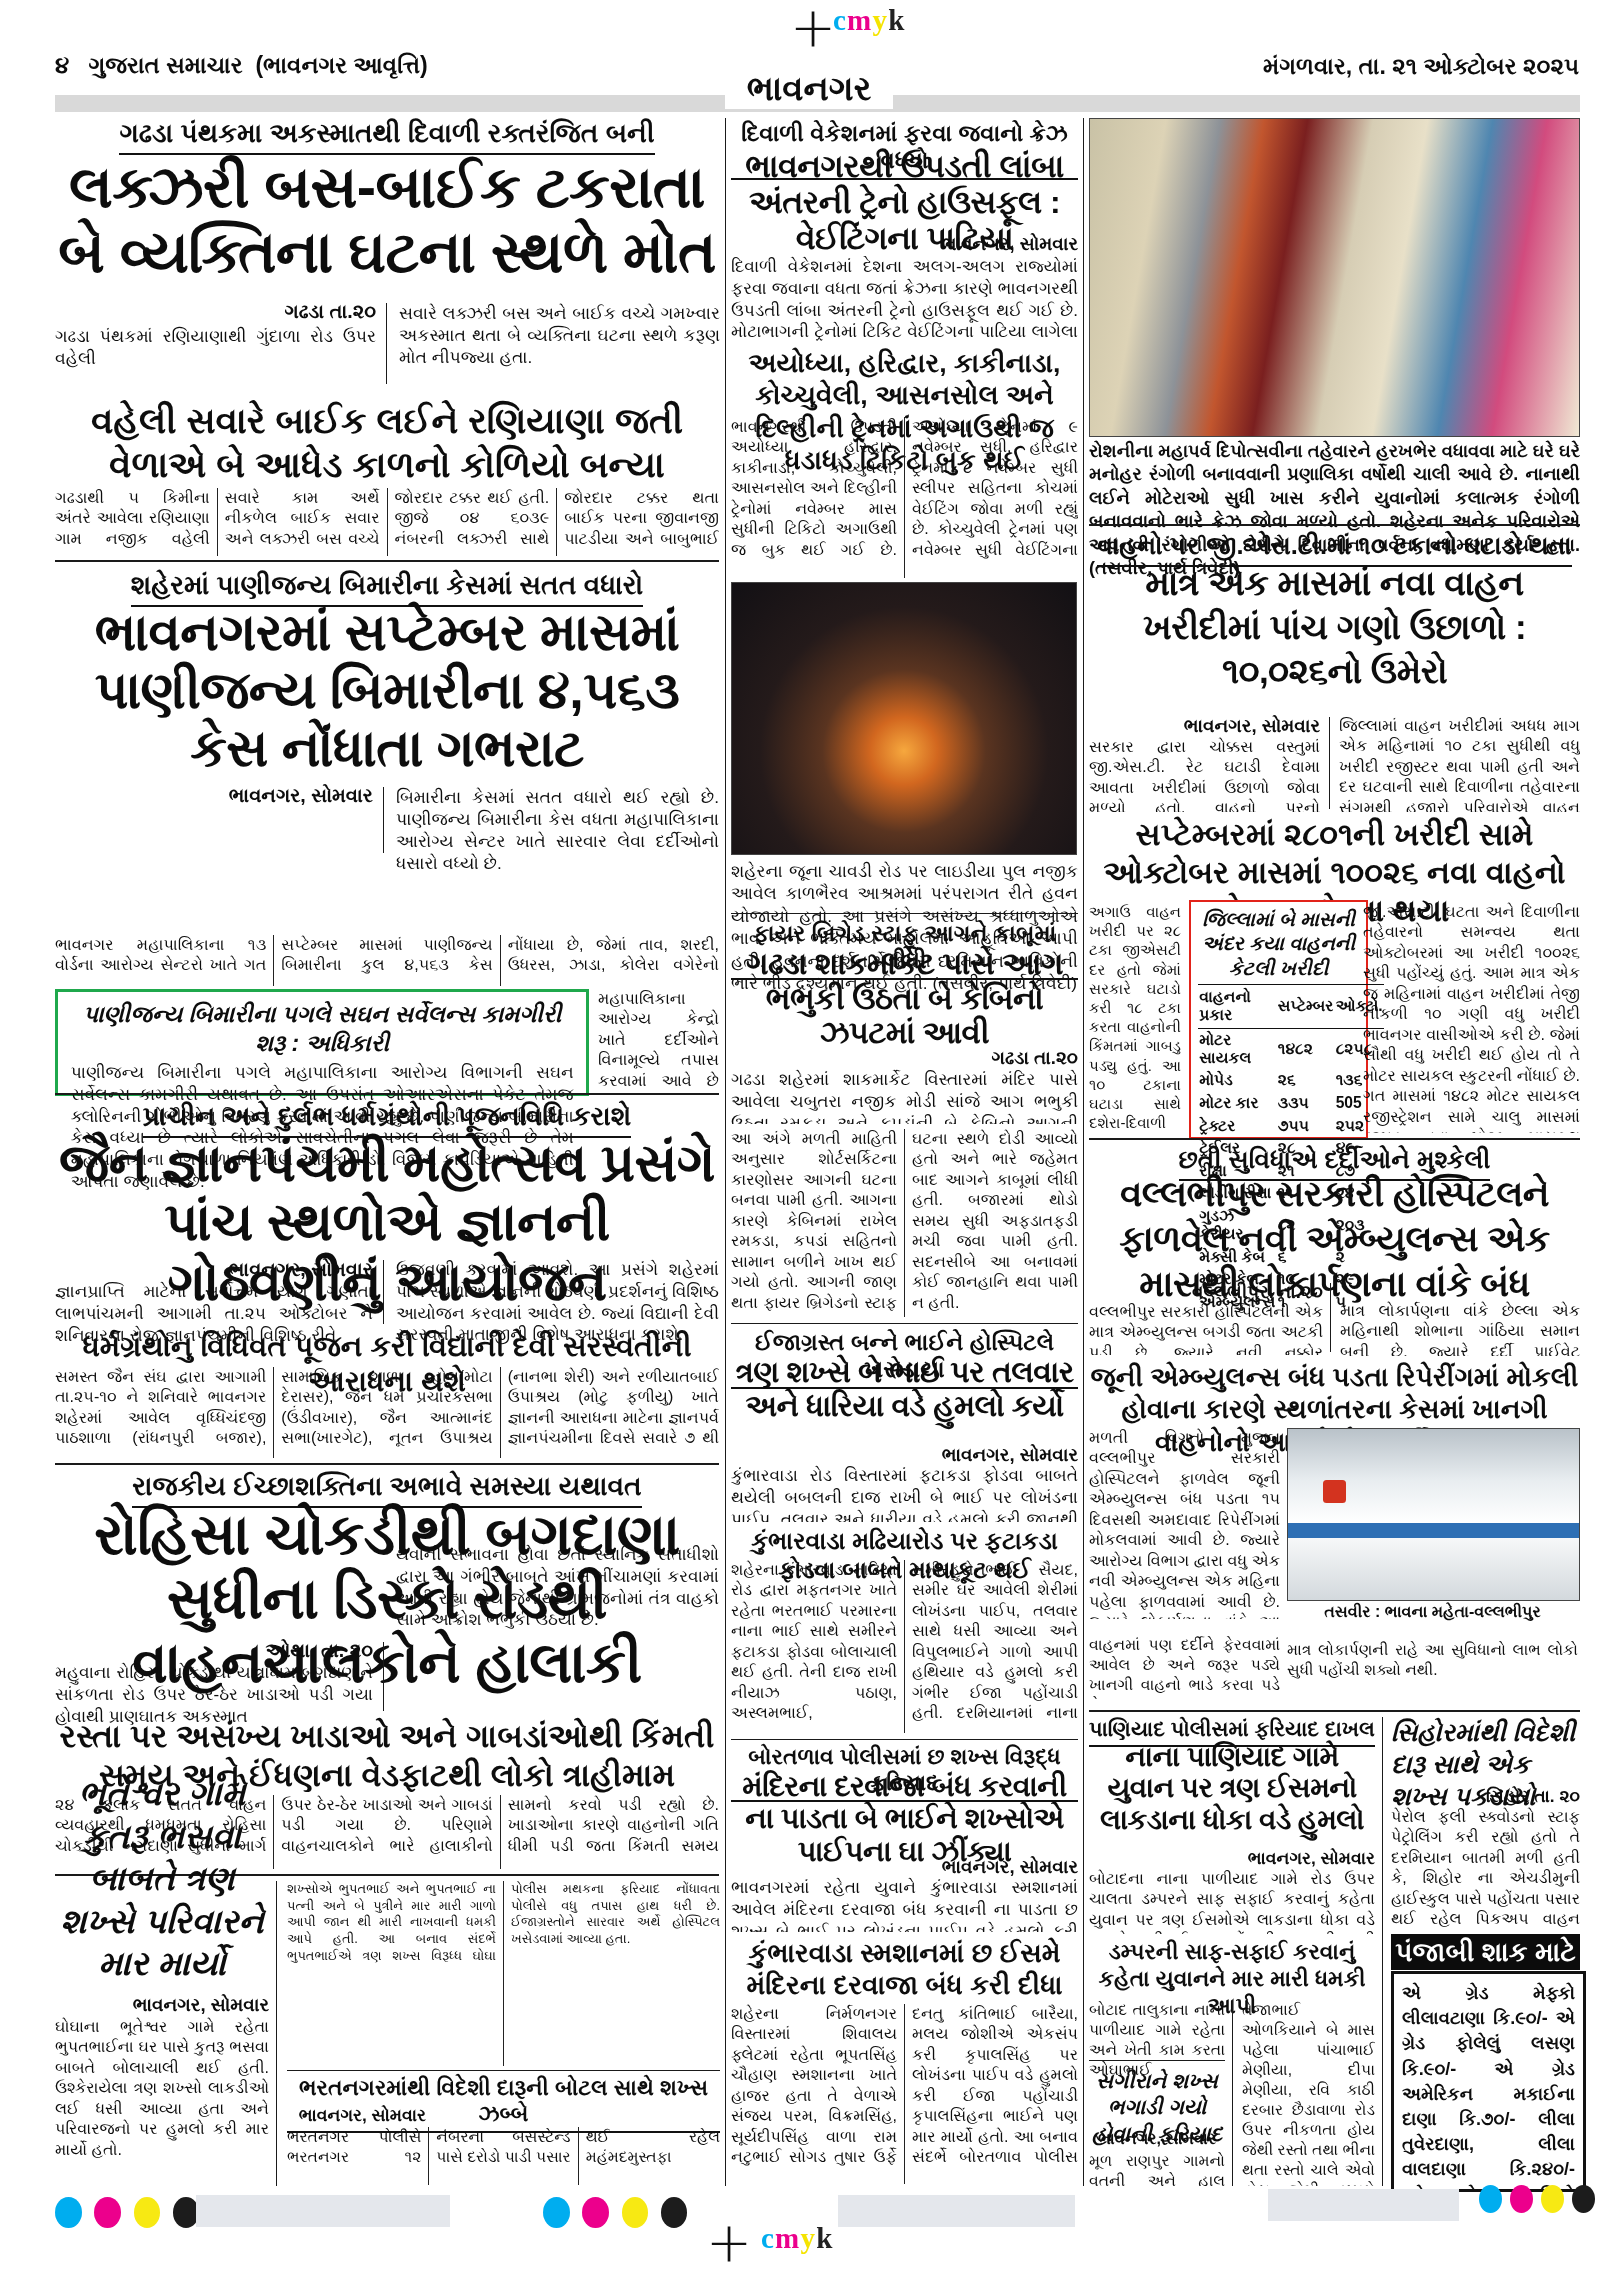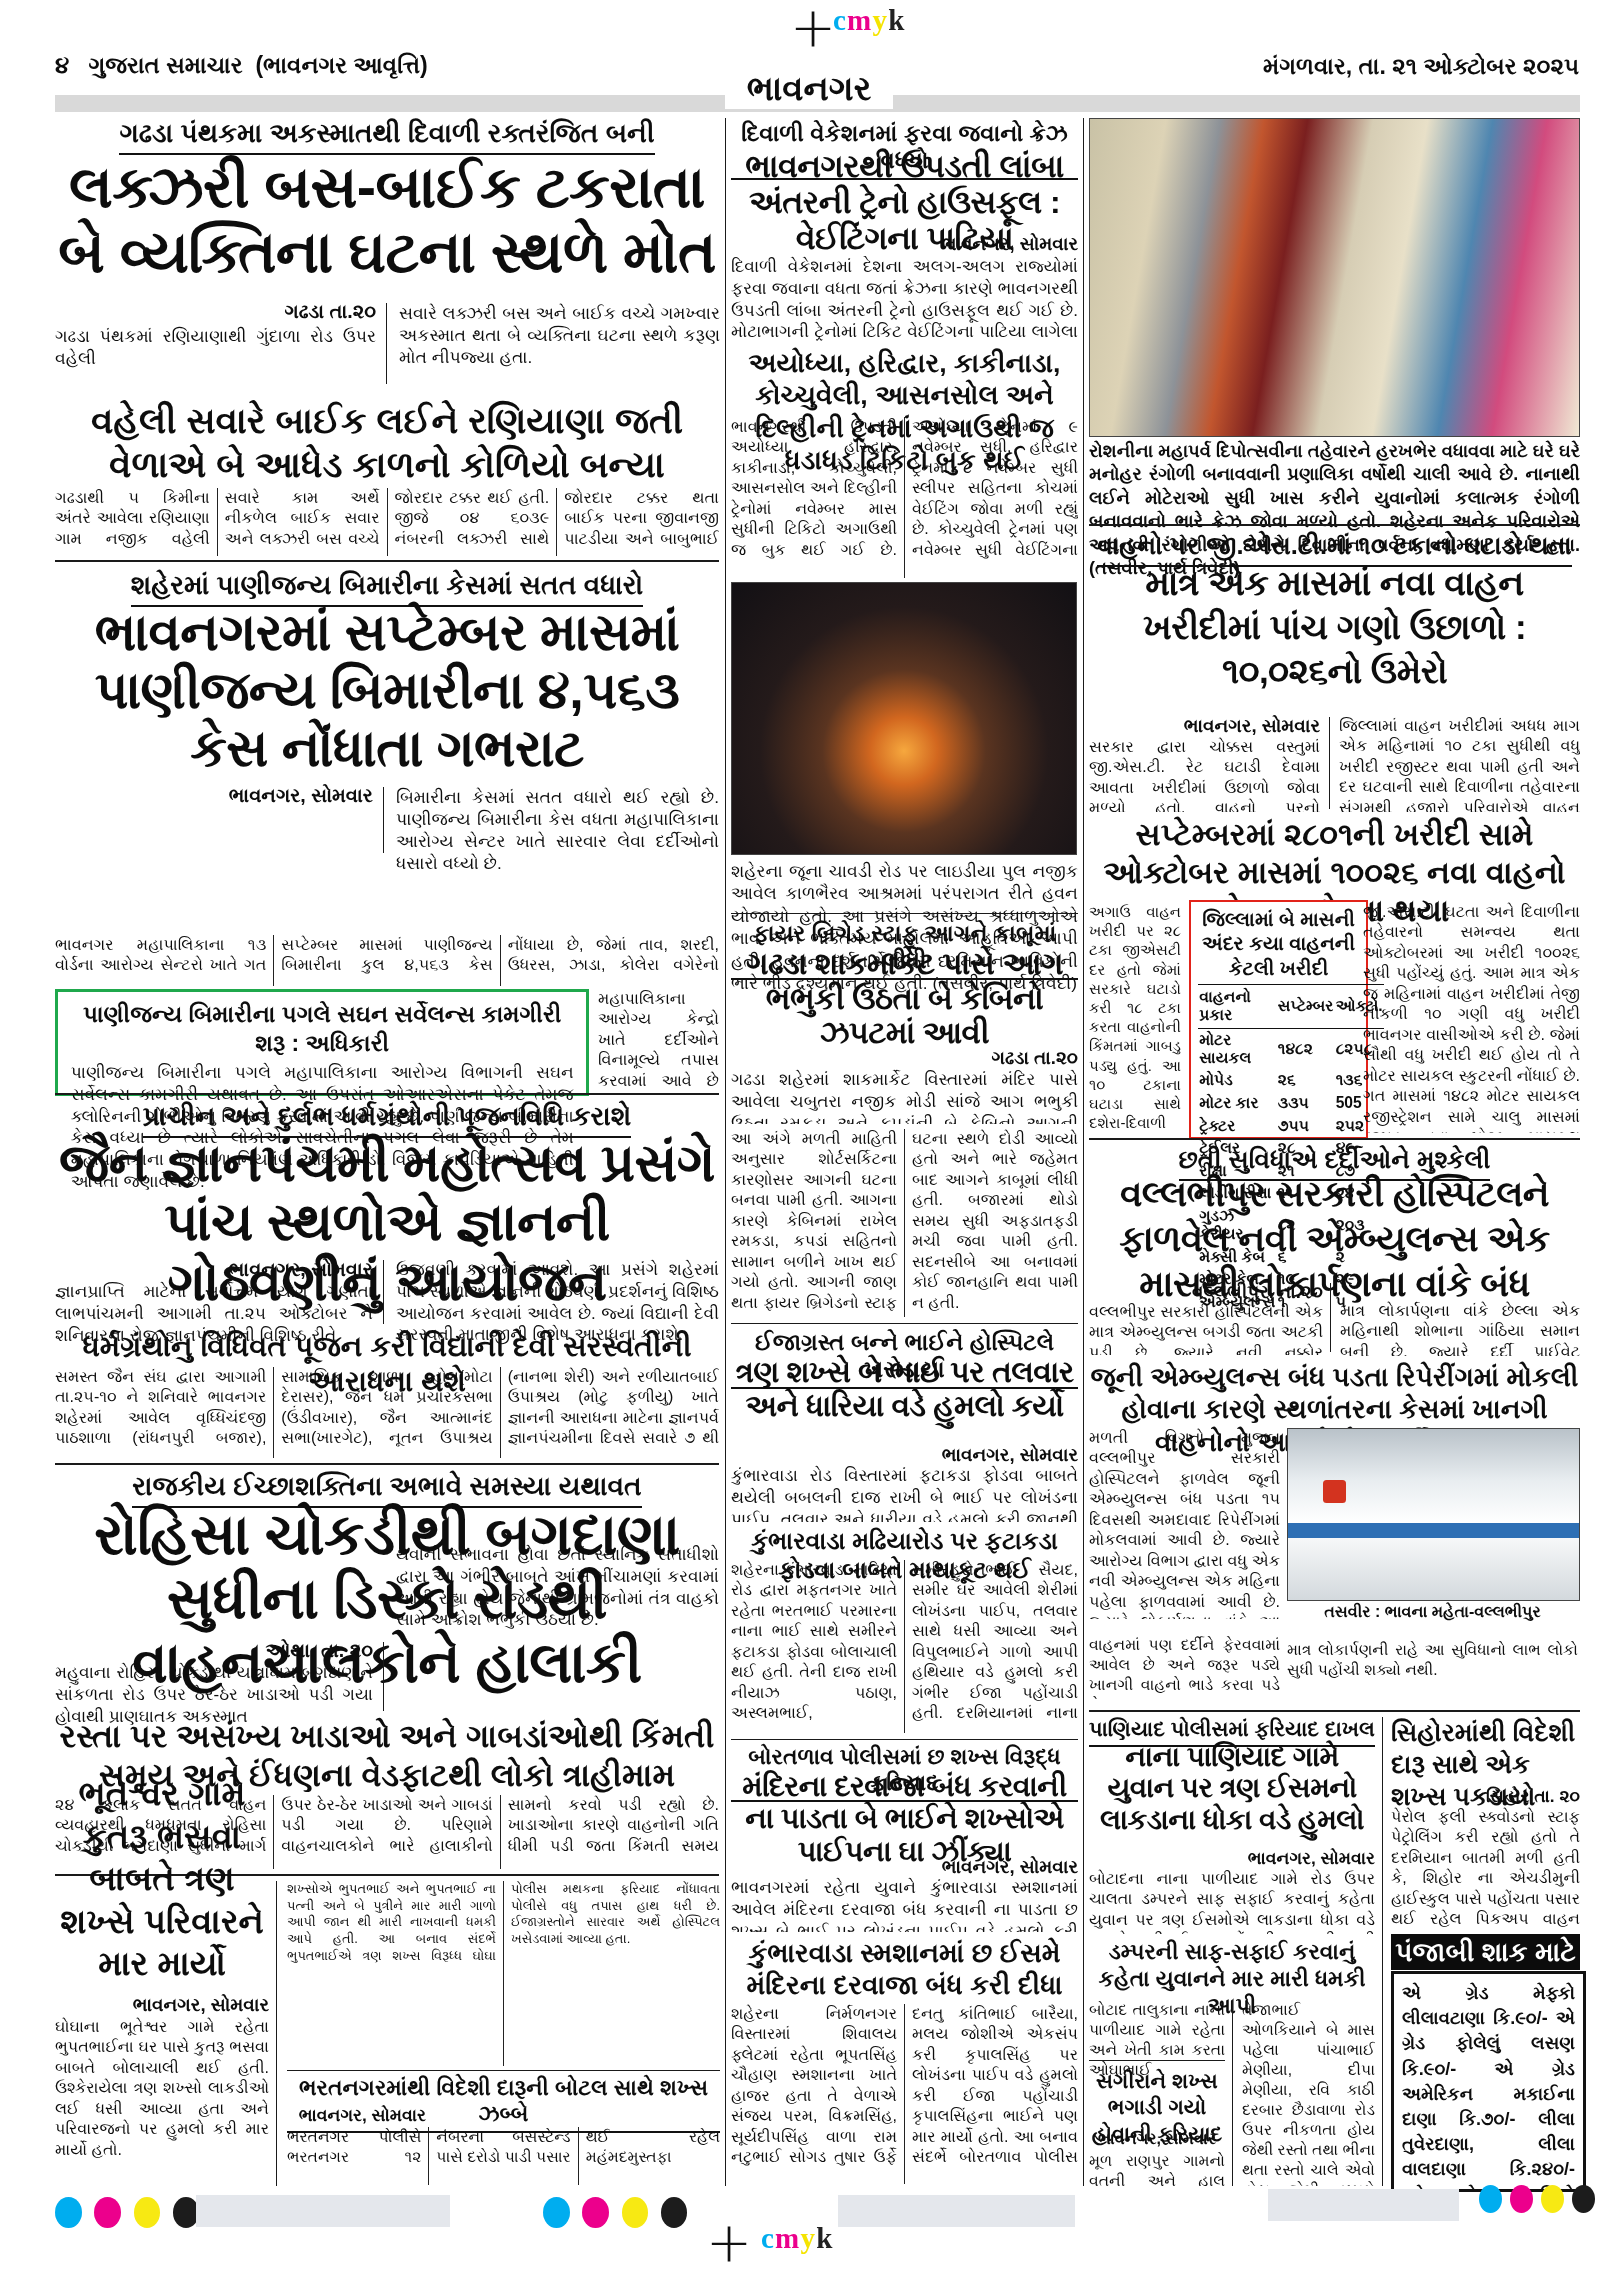--- a/index.html
+++ b/index.html
@@ -28,21 +28,21 @@
   .gtab{width:100%;border-collapse:collapse;font-size:15.6px;font-weight:bold;}
   .gtab th{border-top:1.7px solid #111;border-bottom:1.7px solid #111;padding:3.5px 1.2px;text-align:left;}
   .gtab td{padding:2.3px 1.2px;text-align:left;}
   .adhead{background:#0c0c0c;color:#fff;font-weight:bold;text-align:center;}
   .adbody{border:3.5px solid #111;font-weight:bold;text-align:justify;line-height:1.4;padding:7px 8px;}
   .cdot{display:inline-block;width:26.6px;height:31px;border-radius:50%;margin-right:12.7px;}
   .dc{background:#00adef;} .dm{background:#ec008c;} .dy{background:#f7e913;} .dk{background:#1c1c1c;}
   .cmyktxt{font-family:"Liberation Serif",serif;font-weight:bold;letter-spacing:1.2px;}
   .cmyktxt .c{color:#00adef}.cmyktxt .m{color:#ec008c}.cmyktxt .y{color:#f5e400}.cmyktxt .k{color:#222}
   .plus{font-weight:100;color:#111;font-family:"DejaVu Sans",sans-serif;}
-  .subheadline{font-weight:bold;text-align:center;line-height:1.25;}
+  .subheadline{font-weight:bold;text-align:center;line-height:1.25;font-style:italic;}
 </style>
 </head>
 <body>
 
 <div id="page">
 
   <div class="abs plus" style="left:790px;top:-4.6px;font-size:55px;">+</div>
   <div class="abs cmyktxt" style="left:833px;top:3.5px;font-size:29px;"><span class="c">c</span><span class="m">m</span><span class="y">y</span><span class="k">k</span></div>
 
   <div class="abs" style="left:55px;top:52px;font-size:23px;font-weight:bold;">

